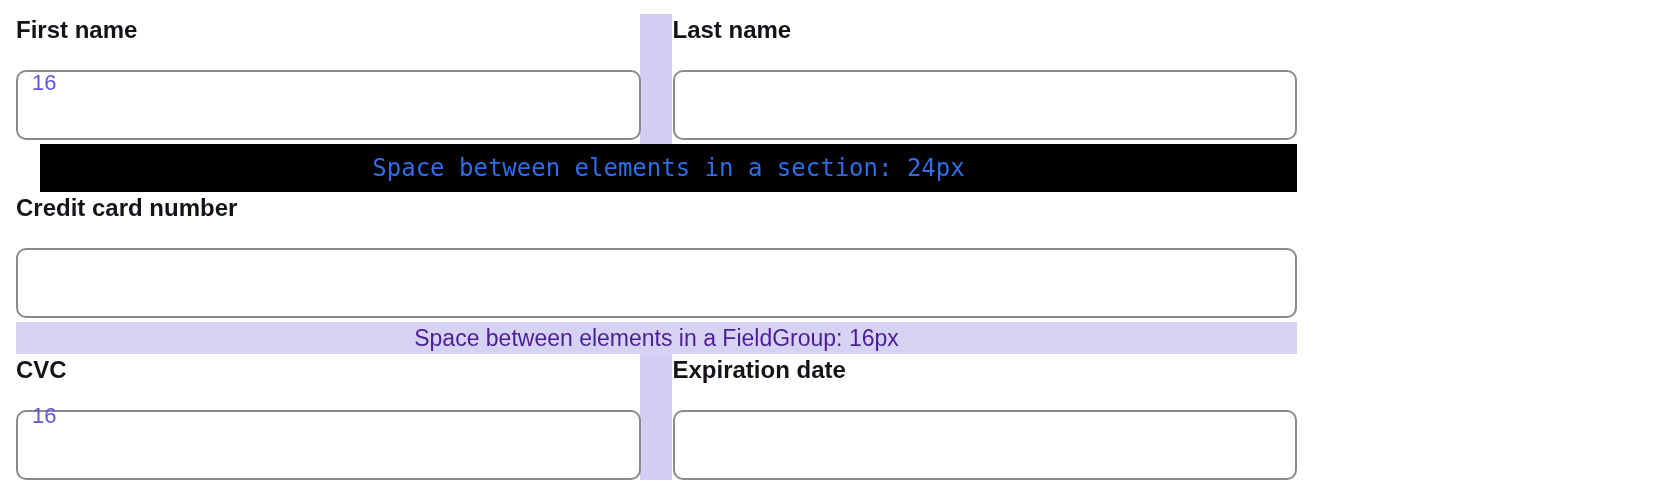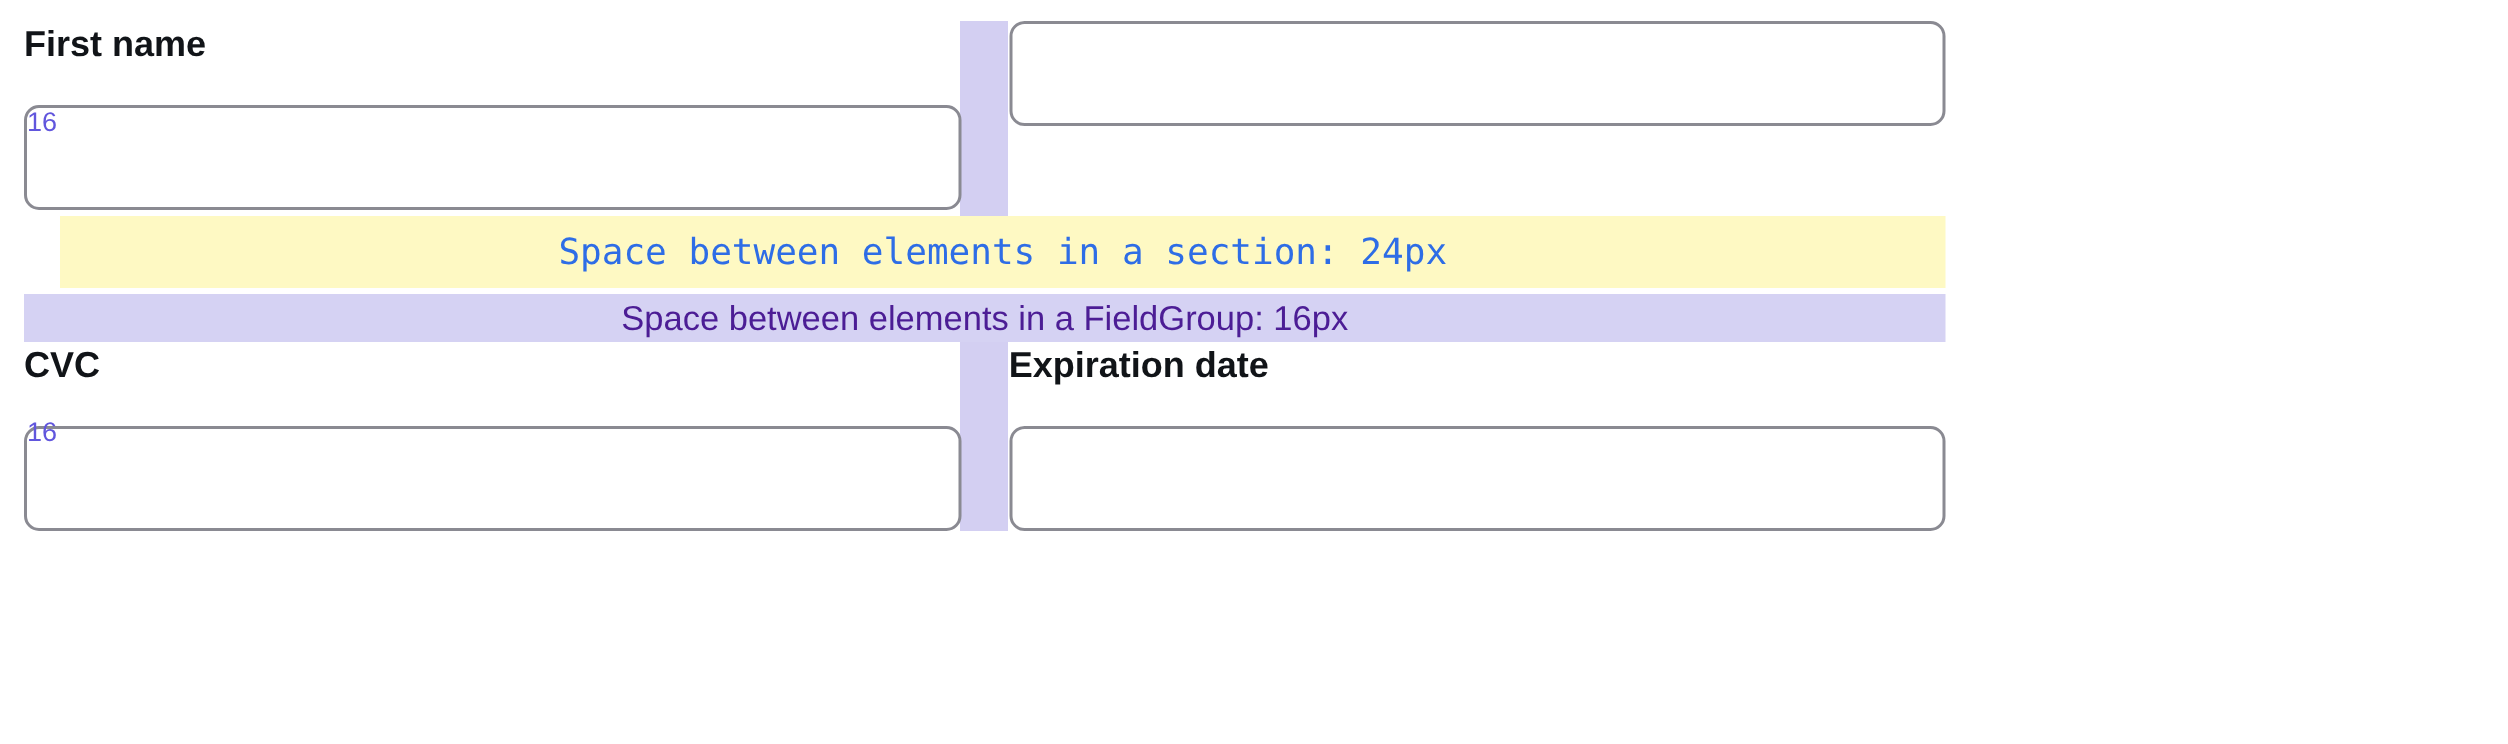--- a/index.html
+++ b/index.html
@@ -59,33 +59,33 @@
     position: absolute;
     left: 624px;
     width: 32px;
     background: #d3cff2;
     z-index: 1;
   }
   #name-group .gap-bar { top: 0; bottom: -4px; }
   #expiry-group .gap-bar { top: 0; bottom: 0; }
   .gap-label {
     position: absolute;
-    left: 2px;
-    font-size: 18px;
+    left: 16px;
+    font-size: 22px;
     line-height: 1;
     color: #6156dd;
     z-index: 3;
     white-space: nowrap;
   }
   #name-group .gap-label { top: 58px; }
   #expiry-group .gap-label { top: 51px; }
   .section-spacer {
     margin-top: 4px;
     height: 48px;
-    background: #fef9c3;
+    background: #000000;
     display: flex;
     align-items: center;
     justify-content: center;
     font-family: "DejaVu Sans Mono", monospace;
     font-size: 24px;
     color: #2e6de6;
     margin-left: 24px;
   }
   .fieldgroup-spacer {
     margin-top: 4px;
@@ -104,28 +104,35 @@
 
 <div class="canvas">
   <div class="content">
 
     <div class="field-group two-col" id="name-group">
       <div class="field">
         <label class="field-label">First name</label>
         <input class="text-input" type="text" aria-label="First name" style="">
       </div>
       <div class="field">
+        <label class="field-label">Last name</label>
         <input class="text-input" type="text" aria-label="Last name" style="">
       </div>
       <div class="gap-bar"></div>
       <span class="gap-label">16</span>
     </div>
 
     <div class="section-spacer">Space between elements in a section: 24px</div>
 
+    <div class="field-group">
+      <div class="field">
+        <label class="field-label">Credit card number</label>
+        <input class="text-input" type="text" aria-label="Credit card number" style="">
+      </div>
+    </div>
 
     <div class="fieldgroup-spacer">Space between elements in a FieldGroup: 16px</div>
 
     <div class="field-group two-col" id="expiry-group">
       <div class="field">
         <label class="field-label">CVC</label>
         <input class="text-input" type="text" aria-label="CVC" style="">
       </div>
       <div class="field">
         <label class="field-label">Expiration date</label>

